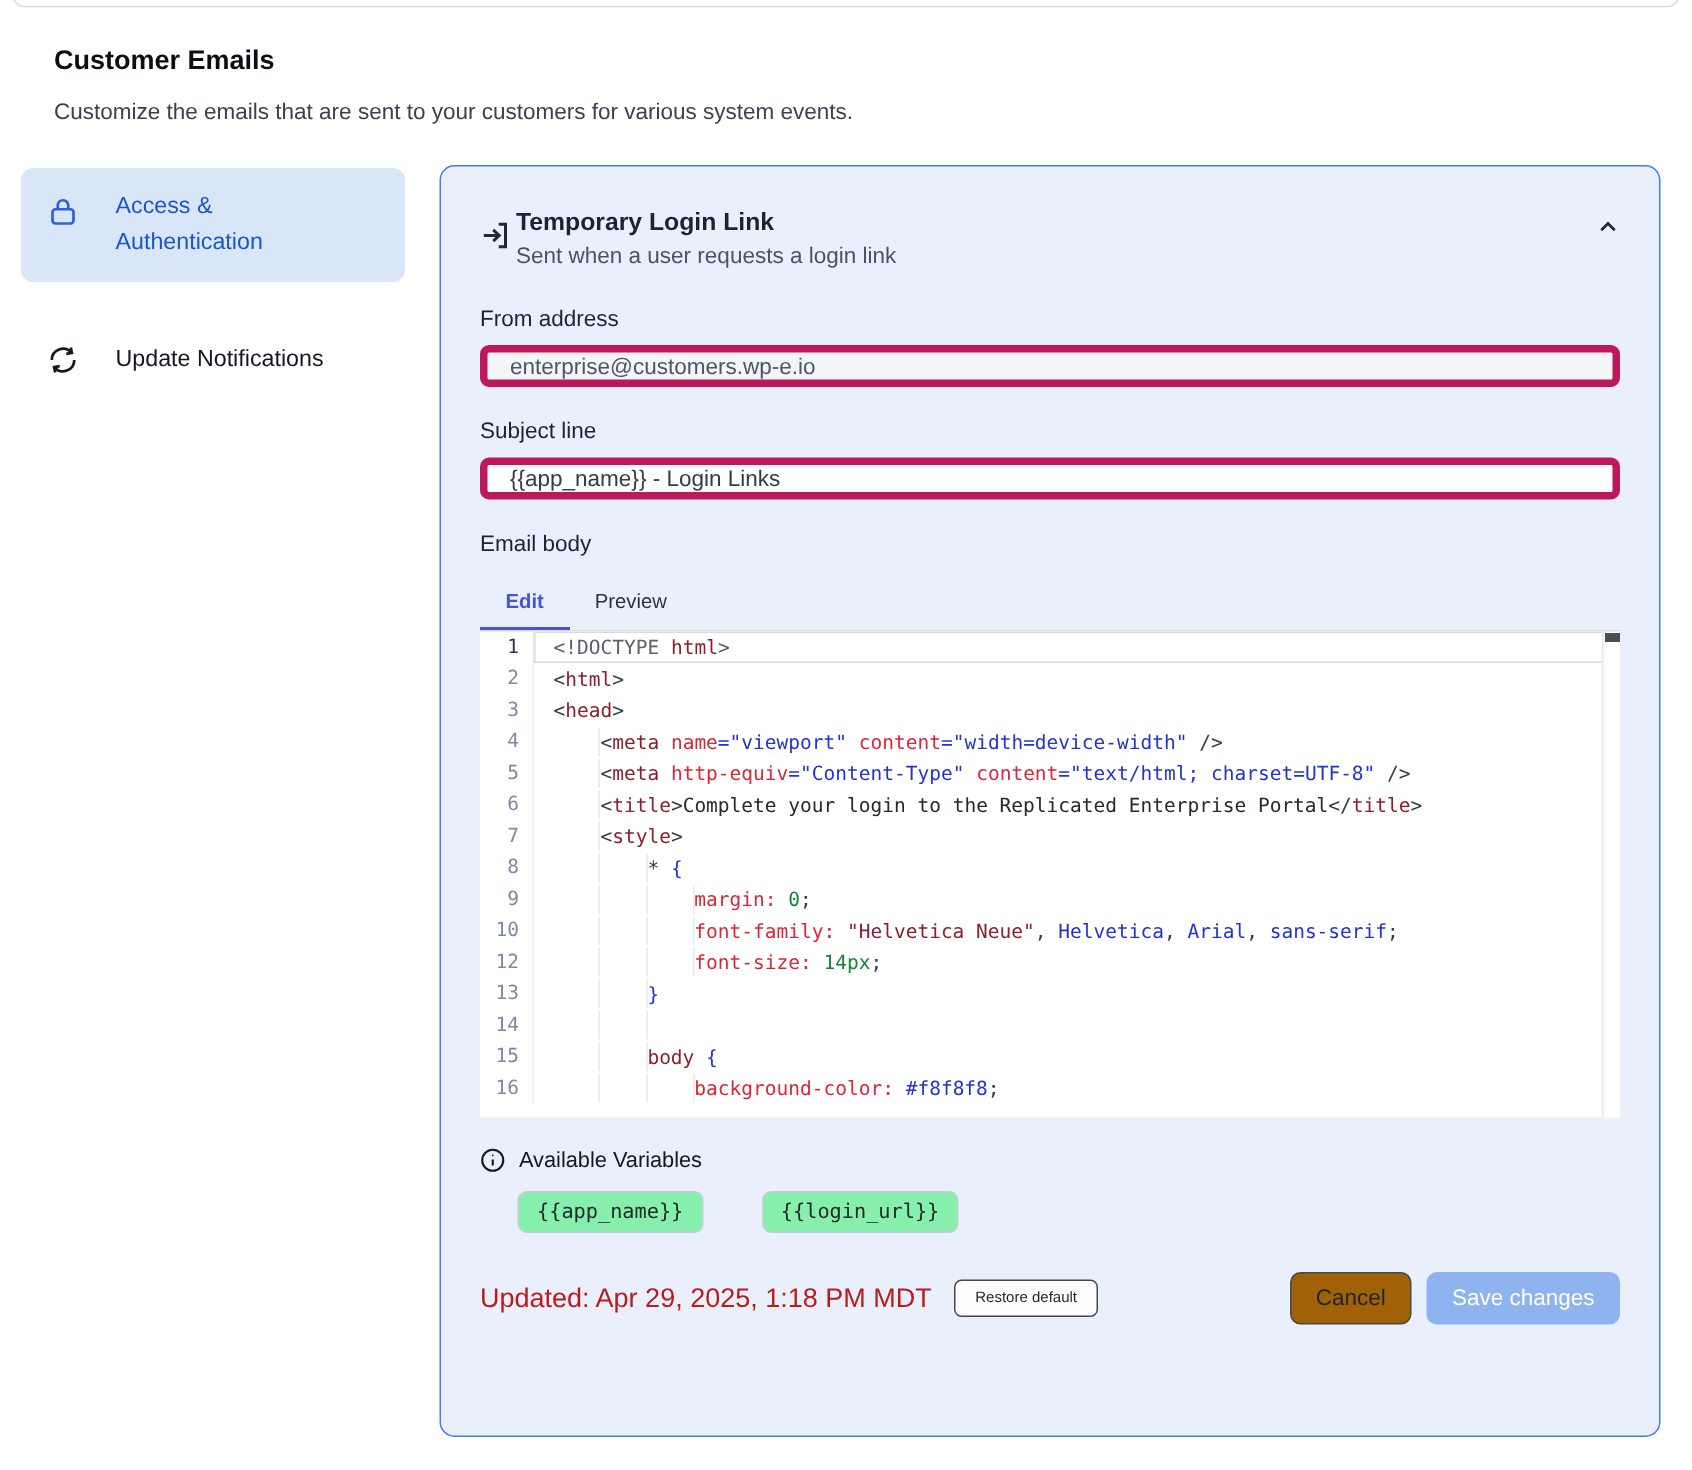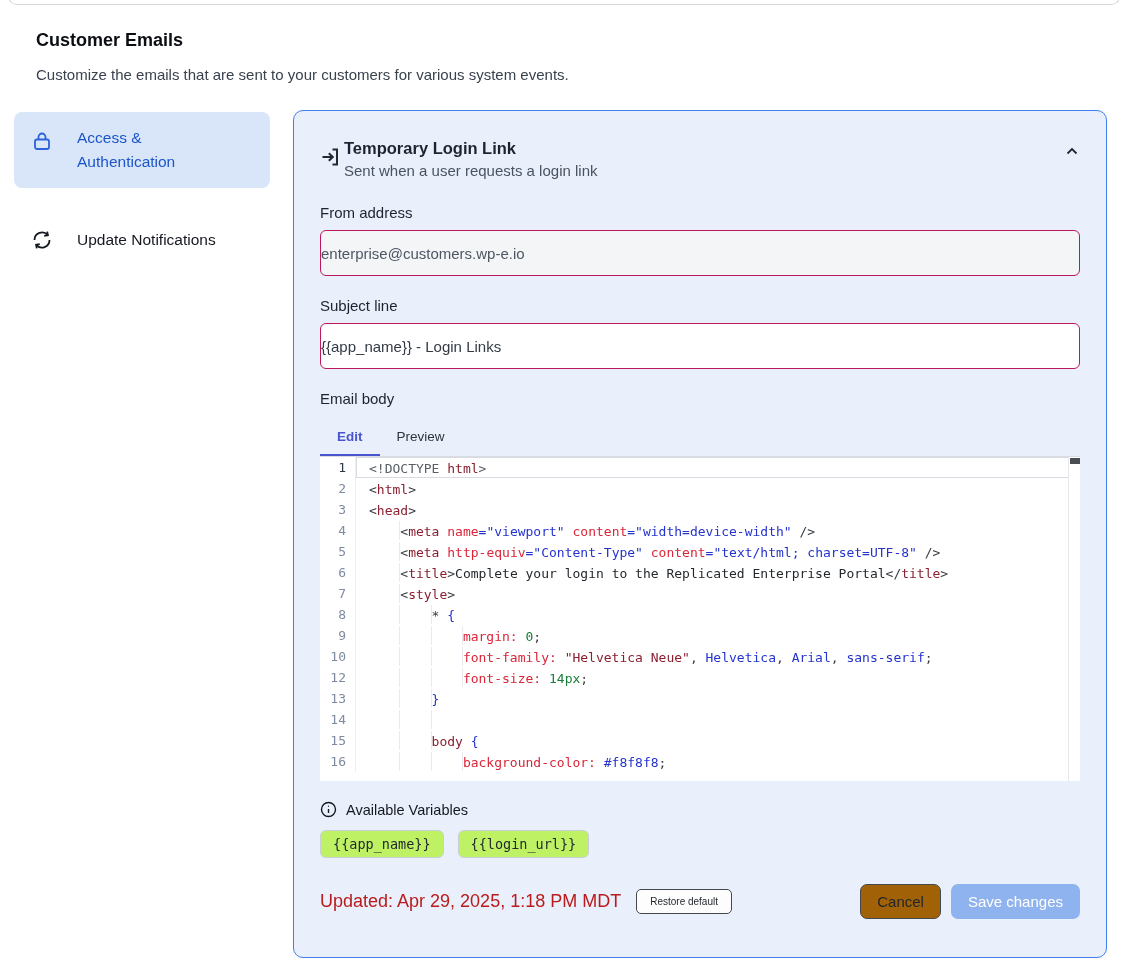--- a/index.html
+++ b/index.html
@@ -33,23 +33,23 @@
     background:#e9effb; border:1.5px solid #3e7ef0; border-radius:10px;
     padding:26px;
   }
   .panel-header{ display:flex; gap:2px; }
   .ph-title{ font-size:16.5px; font-weight:700; color:#1d2330; line-height:22px; }
   .ph-sub{ font-size:15px; color:#4a5361; line-height:24px; }
   .ph-chevron{ margin-left:auto; margin-top:6px; cursor:pointer; }
 
   .fld-label{ font-size:15px; color:#1d2330; margin-top:21px; }
   .fld-input{
-    display:block; width:100%; height:46px; margin-top:9px; padding:0 0;
+    display:block; width:100%; height:28px; margin-top:9px; padding:0 15px;
     font-family:"Liberation Sans", sans-serif; font-size:15px;
-    border:1px solid #be185d; border-radius:6px; outline:none;
+    border:5px solid #be185d; border-radius:6px; outline:none;
   }
   .fld-input.from{ background:#f4f5f7; color:#4d5663; }
   .fld-input.subject{ background:#ffffff; color:#333a45; }
 
   
   .tabs{ display:flex; margin-top:13px; }
   .tab{ height:36px; line-height:34px; padding:0 17px; font-size:13.5px; color:#2f343b;
         border-bottom:2px solid transparent; cursor:pointer; }
   .tab.active{ color:#4954cf; font-weight:700; border-bottom-color:#4954cf; }
 
@@ -69,21 +69,21 @@
   .tk-n{ color:#188038; } .tk-p{ color:#383c42; } .tk-x{ color:#24292e; }
   .tk-cs{ color:#8b1f30; }
   .scrollbar{ position:absolute; top:0; right:0; bottom:0; width:12px; border-left:1px solid #e4e7eb; background:#fff; }
   .sb-thumb{ position:absolute; top:1px; left:1px; width:10px; height:6px; background:#4a4e54; }
 
   
   .vars-head{ display:flex; align-items:flex-end; gap:9px; margin-top:20px; }
   .vars-label{ font-size:14.5px; color:#14181f; }
   .chips{ display:flex; gap:14px; margin-top:12px; }
   .chip{ font-family:"DejaVu Sans Mono", monospace; font-size:13.5px; color:#24292e;
-         background:#bef264; border:1px solid #c9ced6; border-radius:6px; padding:5px 12px; cursor:pointer; }
+         background:#86efac; border:1px solid #c9ced6; border-radius:6px; padding:5px 12px; cursor:pointer;margin-left:25px; }
 
   
   .panel-footer{ display:flex; align-items:center; margin-top:26px; }
   .updated{ font-size:18px; color:#b91c1c;text-align:right; }
   .btn{ font-family:"Liberation Sans", sans-serif; cursor:pointer; }
   .btn.restore{ margin-left:15px; font-size:10px; color:#1f242b; background:#fdfdfd;
                 border:1px solid #43494f; border-radius:5px; padding:6px 13px; }
   .footer-right{ margin-left:auto; display:flex; gap:10px; }
   .btn.cancel{ font-size:15px; color:#1f242b; background:#a16207; border:1px solid #43494f;
                border-radius:7px; padding:8px 16px; }

